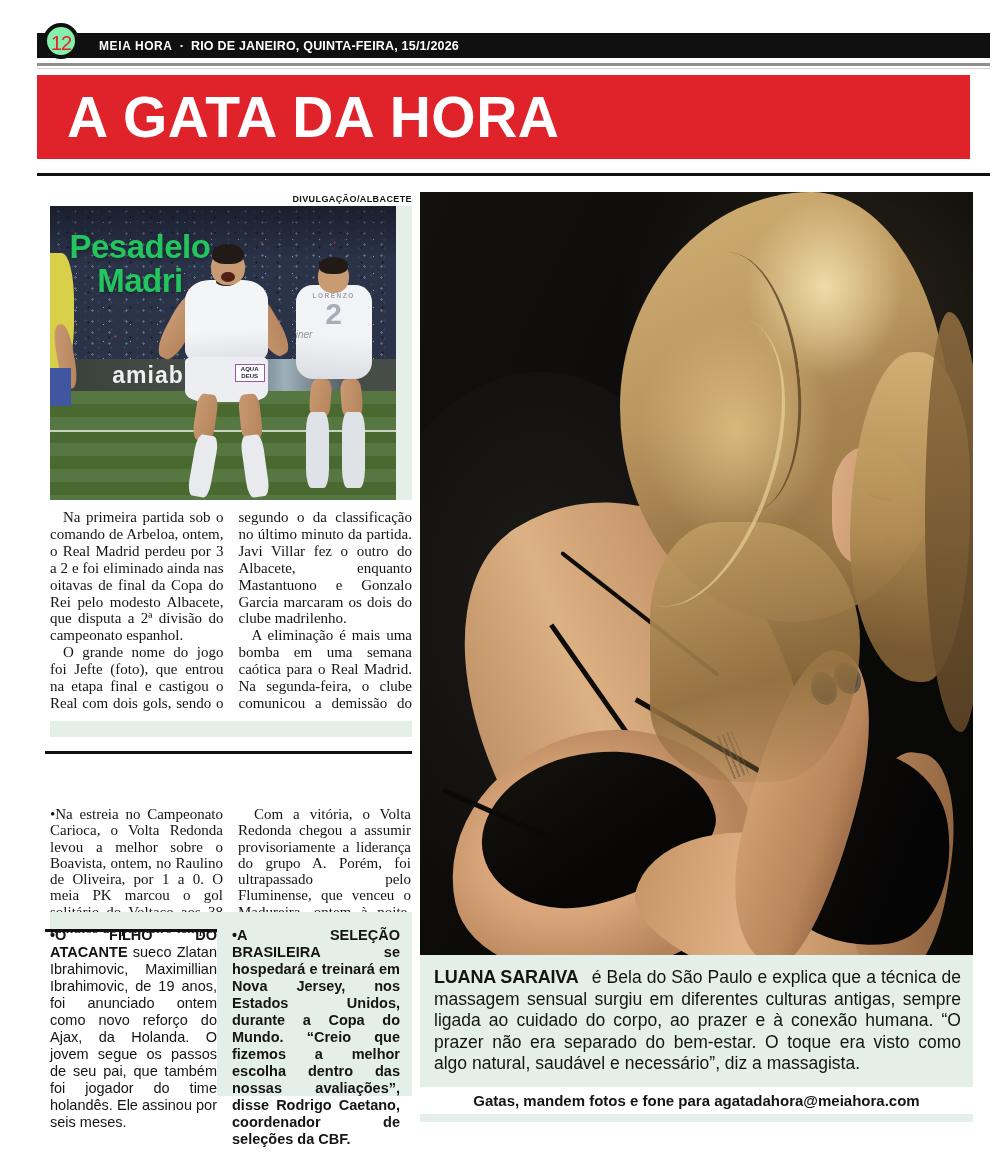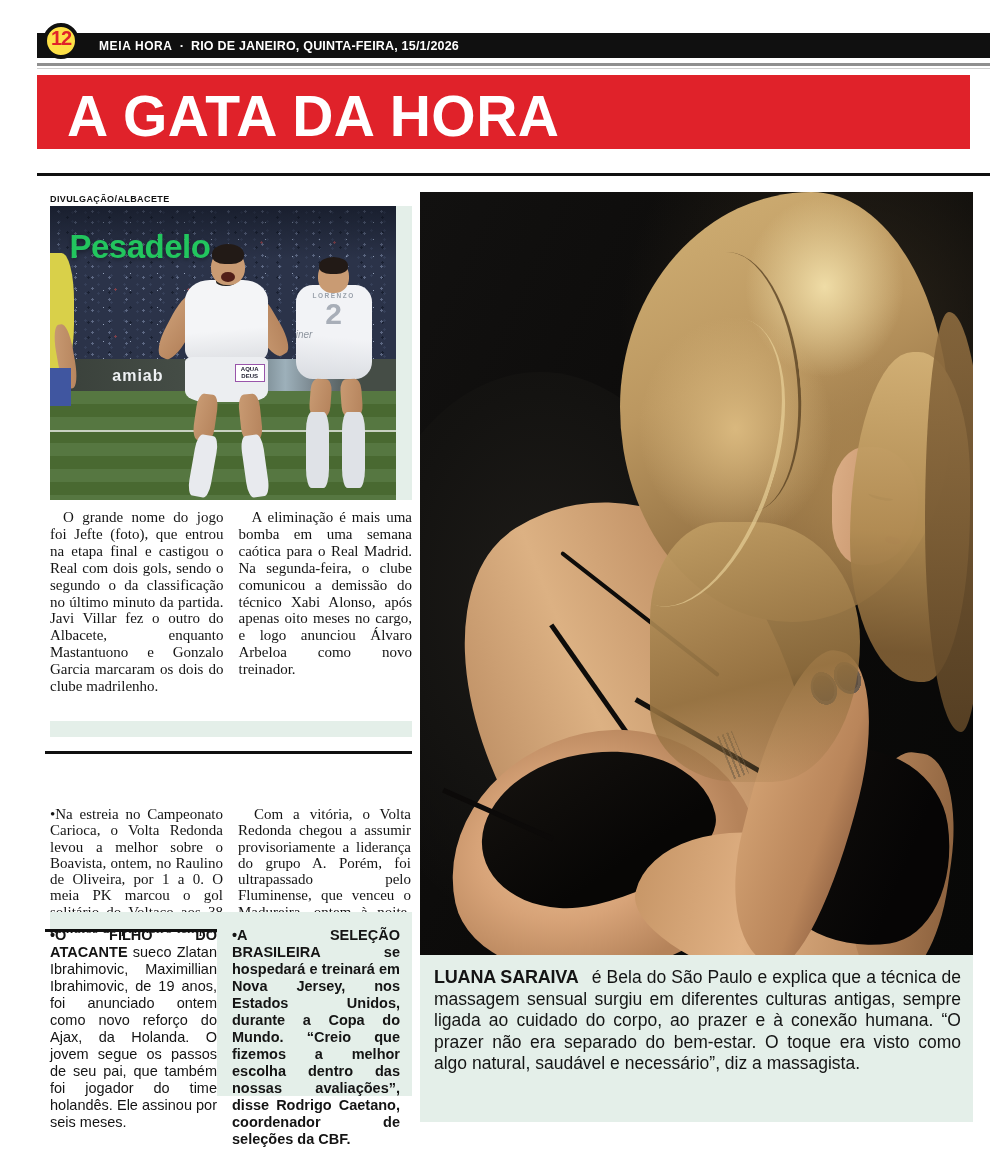--- a/index.html
+++ b/index.html
@@ -5,61 +5,61 @@
   * { box-sizing: border-box; }
   body { margin: 0; background: #ffffff; }
   .page {
     position: relative; width: 1007px; height: 1161px; background: #fff;
     font-family: "Liberation Sans", sans-serif; color: #141414; overflow: hidden;
   }
 
   
   .topbar { position: absolute; left: 37px; top: 33px; width: 953px; height: 25px; background: #101010; }
   .pagenum-circle {
-    position: absolute; left: 6px; top: -10px; width: 36px; height: 36px; background: #fde047;
+    position: absolute; left: 6px; top: -10px; width: 36px; height: 36px; background: #86efac;
     border: 4px solid #101010; border-radius: 50%;
-    display: flex; align-items: flex-start; justify-content: center;
-    font-weight: bold; font-size: 20px; color: #e0222a; letter-spacing: -1px;
+    display: flex; align-items: flex-end; justify-content: center;
+    font-weight: normal; font-size: 20px; color: #e0222a; letter-spacing: -1px;
   }
   .topbar-text { position: absolute; left: 62px; top: 0; height: 25px; display: flex; align-items: center; gap: 7px; color: #fff; }
   .masthead { font-size: 12px; font-weight: bold; letter-spacing: .6px; }
   .sep { font-size: 13px; font-weight: bold; }
   .dateline { font-size: 12.5px; font-weight: bold; letter-spacing: .2px; }
   .rule-gray  { position: absolute; left: 37px; top: 63px; width: 953px; height: 3px; background: #8f8f8f; }
   .rule-gray2 { position: absolute; left: 37px; top: 68px; width: 953px; height: 1px; background: #cfcfcf; }
   .banner {
-    position: absolute; left: 37px; top: 75px; width: 933px; height: 74px; background: #e0222a;
-    display: flex; align-items: flex-end; padding-left: 30px;
+    position: absolute; left: 37px; top: 75px; width: 933px; height: 84px; background: #e0222a;
+    display: flex; align-items: center; padding-left: 30px;
   }
   .banner span { color: #fff; font-size: 57px; font-weight: 900; letter-spacing: 0.5px; }
   .rule-black { position: absolute; background: #101010; }
   .top-rule { left: 37px; top: 173px; width: 953px; height: 3px; }
 
   
-  .credit { position: absolute; left: 50px; top: 194px; width: 362px; text-align: left;
+  .credit { position: absolute; left: 50px; top: 194px; width: 362px; text-align: right;
             font-size: 9px; font-weight: bold; letter-spacing: .4px; color: #111; }
   .photo-panel { position: absolute; left: 50px; top: 206px; width: 362px; height: 294px; background: #e4efe9; }
   .fp { position: absolute; left: 0; top: 0; width: 346px; height: 294px; overflow: hidden; background: #2b3349; }
   .fp-crowd { position: absolute; left: 0; top: 0; width: 100%; height: 52%;
     background-color: #2b3349;
     background-image:
       linear-gradient(180deg, rgba(10,14,24,.55), rgba(10,14,24,0) 35%),
       radial-gradient(circle 2.2px, #5d6883 50%, transparent 51%),
       radial-gradient(circle 2.2px, #1a2132 50%, transparent 51%),
       radial-gradient(circle 1.8px, #93a0b8 50%, transparent 51%),
       radial-gradient(circle 2.6px, #80404a 50%, transparent 51%),
       radial-gradient(circle 2px, rgba(70,82,112,.4) 50%, transparent 51%);
     background-size: 100% 100%, 17px 11px, 21px 15px, 27px 17px, 73px 47px, 13px 9px;
     background-position: 0 0, 0 0, 7px 4px, 13px 8px, 29px 13px, 3px 2px;
     filter: blur(.6px);
   }
   .fp-board { position: absolute; left: 0; top: 52%; width: 100%; height: 11.5%;
     background: linear-gradient(90deg,#39403a 0%,#454d46 40%,#5c6a70 55%,#9db0ba 68%,#717d84 78%,#454d46 90%);
     display: flex; align-items: center; }
-  .fp-board-text { position: absolute; left: 18%; color: #eef1f3; font-weight: bold; font-size: 16px; letter-spacing: 1px; }
+  .fp-board-text { position: absolute; left: 18%; color: #eef1f3; font-weight: bold; font-size: 23px; letter-spacing: 1px; }
   .fp-board-logo { position: absolute; left: 41%; top: 22%; width: 13px; height: 13px; border: 3px solid #d07a2a; border-radius: 50%; }
   .fp-pitch { position: absolute; left: 0; top: 63%; width: 100%; height: 37%;
     background: repeating-linear-gradient(180deg, #567741 0 13px, #496931 13px 26px); }
   .fp-pitch::after { content: ""; position: absolute; left: 0; top: 36%; width: 100%; height: 2px; background: rgba(255,255,255,.7); }
 
   .skin { background: linear-gradient(100deg, #c99b73, #b5835c); }
   .fp-arm { position: absolute; width: 7%; height: 24%; border-radius: 40%; }
   .fp-head { position: absolute; background: #c99b73; border-radius: 50% 50% 45% 45%; }
   .fp-head::before { content: ""; position: absolute; left: 4%; top: -12%; width: 92%; height: 55%;
     background: #221a16; border-radius: 50% 50% 40% 40%; }
@@ -242,25 +242,27 @@
       <div class="fp-p1-shorts">
         <div class="fp-patch">AQUA DEUS</div>
       </div>
       <div class="fp-leg skin" style="left:42%;top:64%;transform:rotate(8deg);"></div>
       <div class="fp-leg skin" style="left:55%;top:64%;transform:rotate(-6deg);"></div>
       <div class="fp-sock" style="left:41%;top:78%;transform:rotate(10deg);"></div>
       <div class="fp-sock" style="left:56%;top:78%;transform:rotate(-8deg);"></div>
 
       <div class="fp-headline">
         <div>Pesadelo</div>
+        <div>Madri</div>
       </div>
     </div>
   </div>
 
   <div class="article">
+    <p>Na primeira partida sob o comando de Arbeloa, ontem, o Real Madrid perdeu por 3 a 2 e foi eliminado ainda nas oitavas de final da Copa do Rei pelo modesto Albacete, que disputa a 2ª divisão do campeonato espanhol.</p>
     <p>O grande nome do jogo foi Jefte (foto), que entrou na etapa final e castigou o Real com dois gols, sendo o segundo o da classificação no último minuto da partida. Javi Villar fez o outro do Albacete, enquanto Mastantuono e Gonzalo Garcia marcaram os dois do clube madrilenho.</p>
     <p>A eliminação é mais uma bomba em uma semana caótica para o Real Madrid. Na segunda-feira, o clube comunicou a demissão do técnico Xabi Alonso, após apenas oito meses no cargo, e logo anunciou Álvaro Arbeloa como novo treinador.</p>
   </div>
   <div class="strip strip1"></div>
   <div class="rule-black rule-a"></div>
 
   <div class="voltaco-cols">
     <div class="vcol">•Na estreia no Campeonato Carioca, o Volta Redonda levou a melhor sobre o Boavista, ontem, no Raulino de Oliveira, por 1 a 0. O meia PK marcou o gol solitário do Voltaço aos 38 minutos do primeiro tempo.</div>
     <div class="vcol indent">Com a vitória, o Volta Redonda chegou a assumir provisoriamente a liderança do grupo A. Porém, foi ultrapassado pelo Fluminense, que venceu o Madureira, ontem à noite, por 2 a 1.</div>
   </div>
@@ -297,15 +299,18 @@
     <div class="gp-lips"></div>
     <div class="gp-hair-front"></div>
     <div class="gp-hair-right"></div>
     <div class="gp-strand1"></div>
   </div>
 
   <div class="caption-panel">
     <p class="caption">
       <span class="gname">LUANA SARAIVA</span><span> é Bela do São Paulo e explica que a técnica de massagem sensual surgiu em diferentes culturas antigas, sempre ligada ao cuidado do corpo, ao prazer e à conexão humana. “O prazer não era separado do bem-estar. O toque era visto como algo natural, saudável e necessário”, diz a massagista.</span>
     </p>
+    <div class="email-bar">
+      <span>Gatas, mandem fotos e fone para agatadahora@meiahora.com</span>
+    </div>
   </div>
 
 </div>
 
 </body></html>

